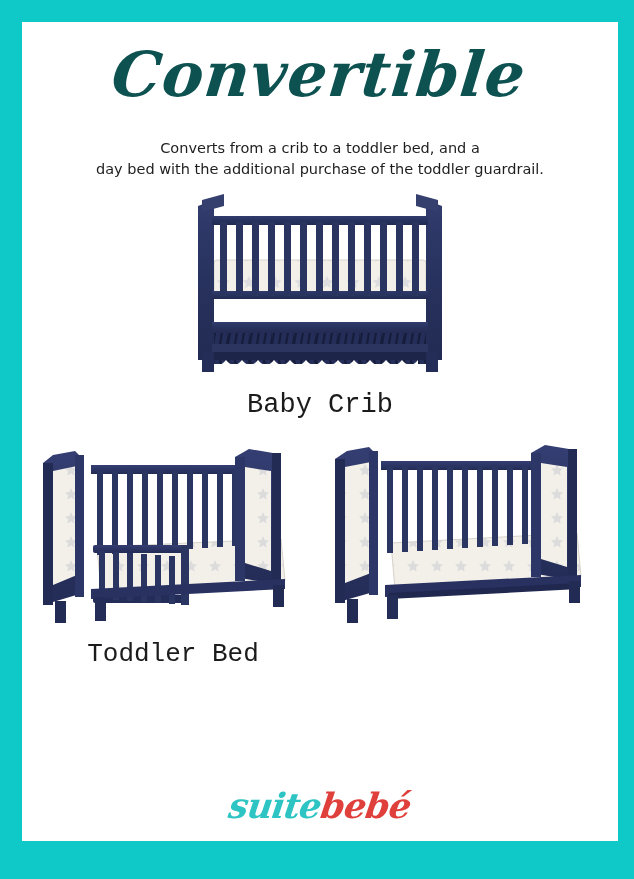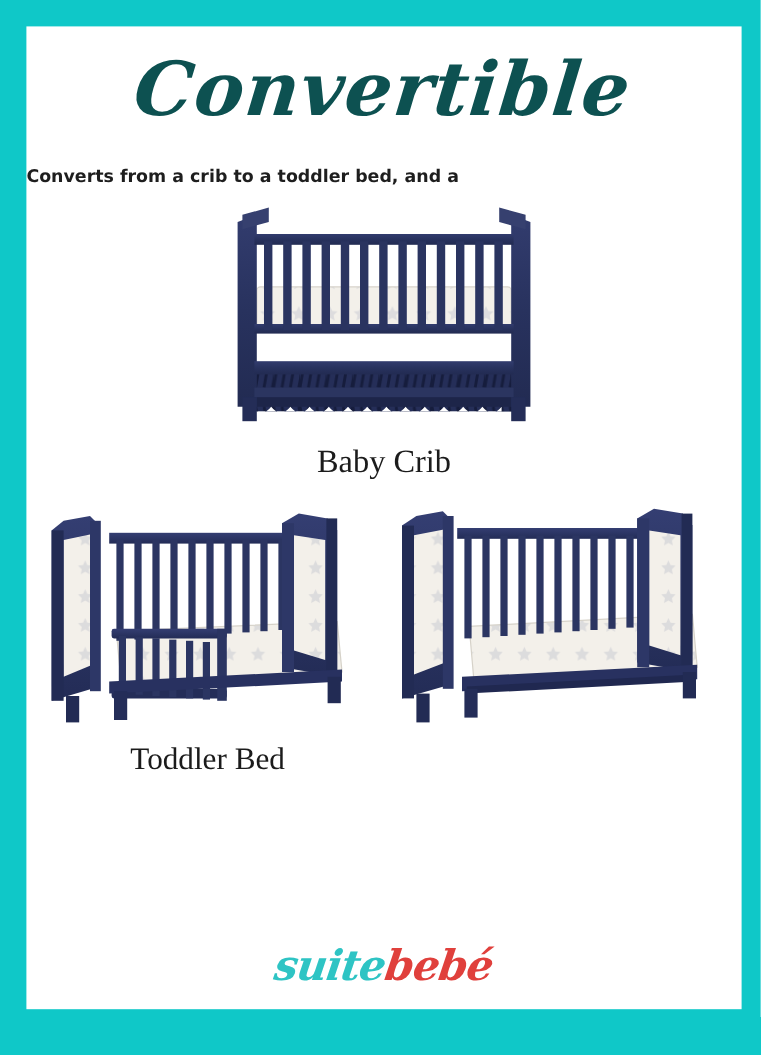--- a/index.html
+++ b/index.html
@@ -41,27 +41,26 @@
     font-weight: 700;
     font-size: 62px;
     line-height: 1;
     letter-spacing: 1px;
     padding-top: 22px;
     white-space: nowrap;
     transform: skewX(-6deg);
   }
 
   .subtitle {
-    text-align: left;
+    text-align: center;
     color: #1e1e1e;
     font-family: "DejaVu Sans", sans-serif;
     font-size: 14.5px;
     line-height: 1.45;
     margin-top: 32px;
-    font-weight: bold;
   }
   .subtitle .line {
     display: block;
     white-space: nowrap;
   }
 
   
   .row-top {
     margin-top: 12px;
     display: flex;
@@ -75,21 +74,21 @@
   }
   .product {
     display: flex;
     flex-direction: column;
     align-items: center;
   }
   .product-figure {
     display: block;
   }
   .product-label {
-    font-family: Liberation Serif, serif;
+    font-family: Liberation Mono, monospace;
     color: #1b1b1b;
     font-size: 26px;
     line-height: 1;
     text-align: center;
   }
   .label-crib   { margin-top: 8px;  font-size: 27px; }
   .label-bottom { margin-top: 10px; font-size: 26px; }
 
   
   .logo {
@@ -116,20 +115,21 @@
 </head>
 <body>
 
 <div class="poster">
   <div class="poster-inner">
 
     <div class="title">Convertible</div>
 
     <div class="subtitle">
       <span class="line">Converts from a crib to a toddler bed, and a</span>
+      <span class="line">day bed with the additional purchase of the toddler guardrail.</span>
     </div>
 
     <div class="row-top">
       <div class="product">
         <svg class="product-figure" width="272" height="192" viewBox="0 0 272 192">
           <defs>
             <linearGradient id="navyG" x1="0" y1="0" x2="0" y2="1">
               <stop offset="0" stop-color="#323c6e"></stop>
               <stop offset="0.5" stop-color="#28325e"></stop>
               <stop offset="1" stop-color="#222b52"></stop>

